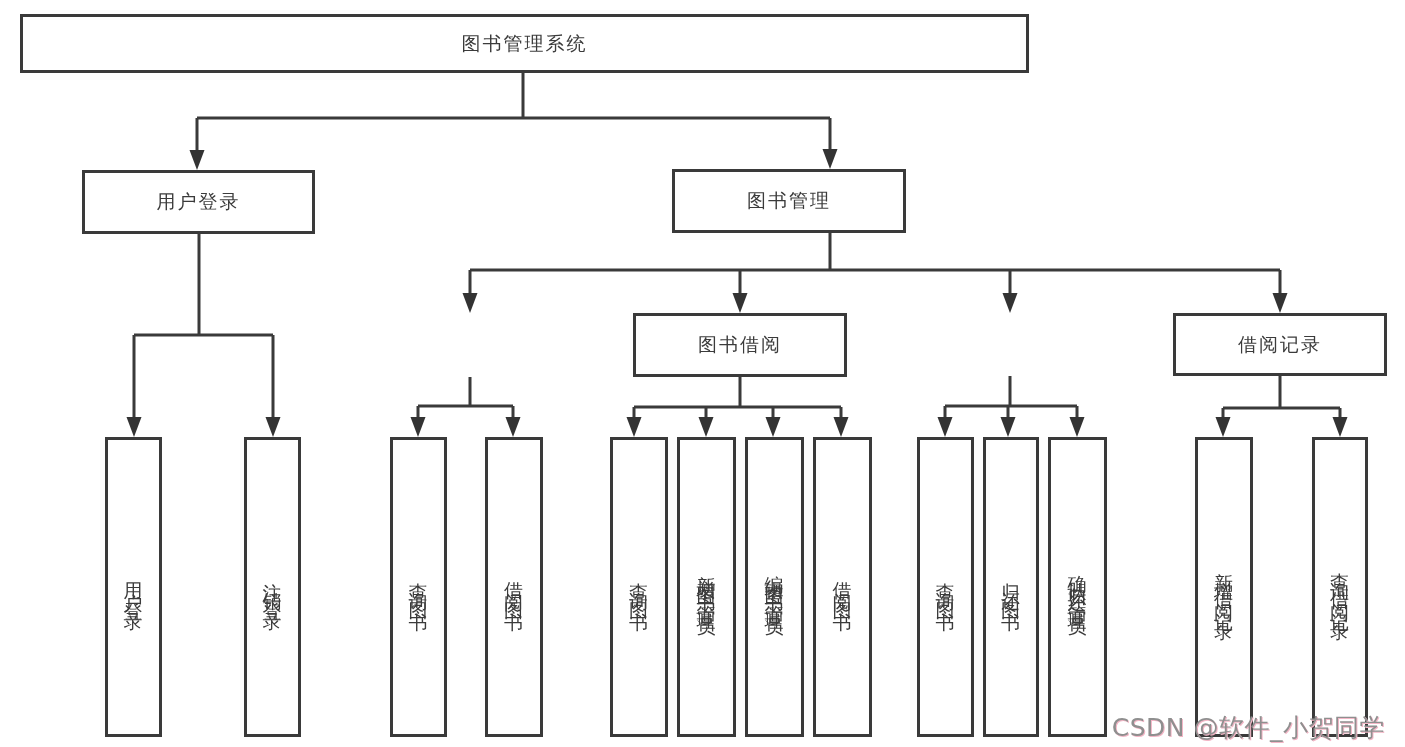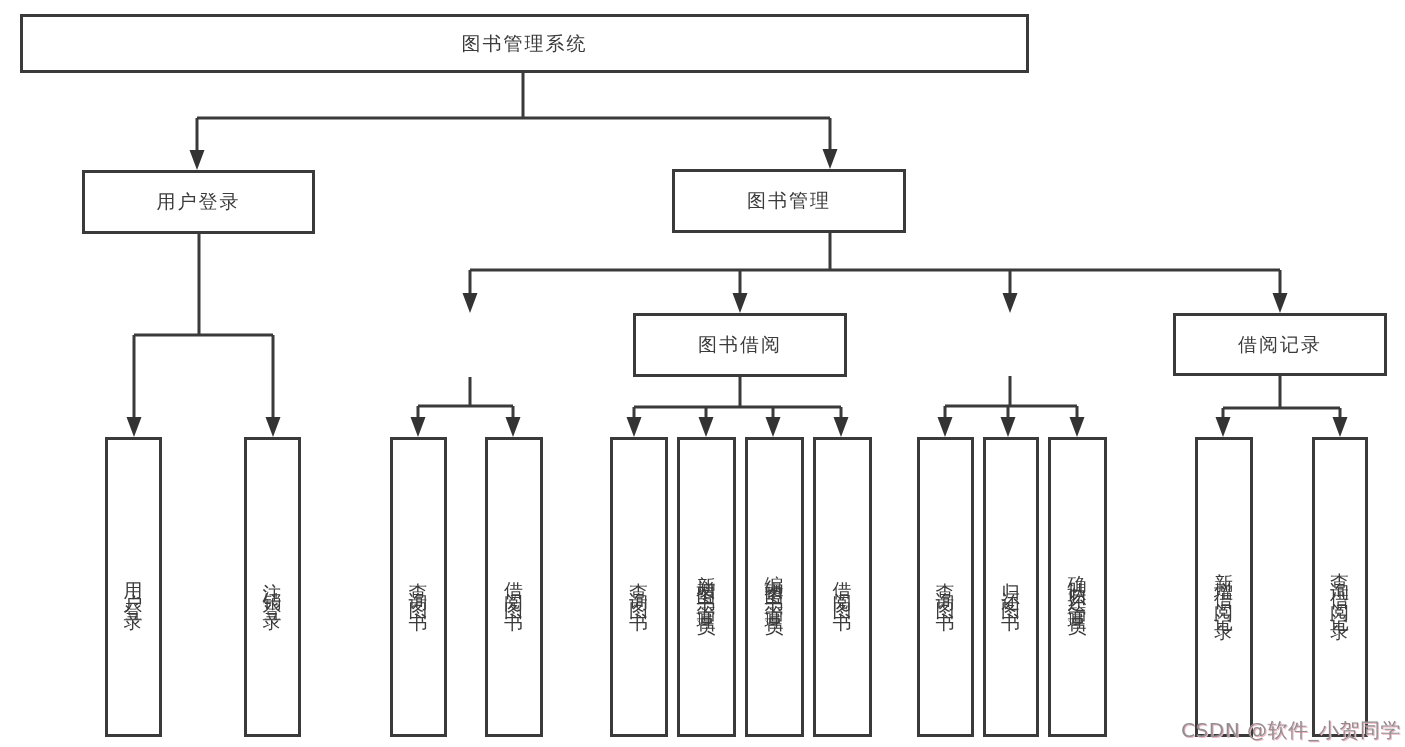--- a/index.html
+++ b/index.html
@@ -22,22 +22,22 @@
   .box.h{font-size:19px;letter-spacing:2px;white-space:nowrap;}
   .box.v{
     writing-mode:vertical-rl;
     font-size:19px;
     letter-spacing:10px;
     line-height:1;
   }
   .box.v.long{letter-spacing:6px;}
   .watermark{
     position:absolute;
-    right:4px;bottom:3px;
-    font-size:20px;
+    right:20px;bottom:3px;
+    font-size:25px;
     color:#8f8f8f;
     letter-spacing:0.5px;
     text-shadow:1px 1px 0 #f3b6c6;
     white-space:nowrap;
   }
 </style>
 </head>
 <body>
 
 <div class="stage">

